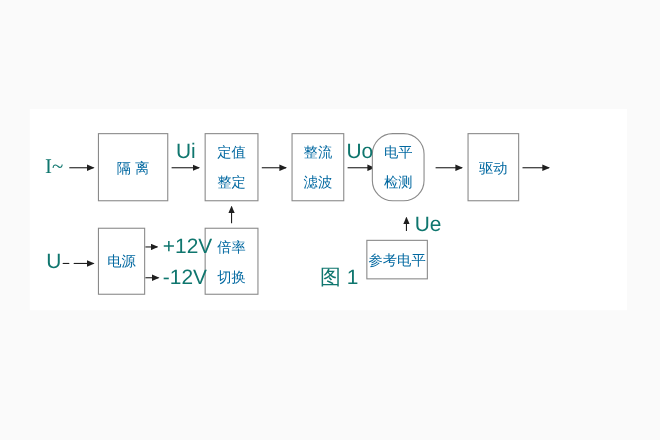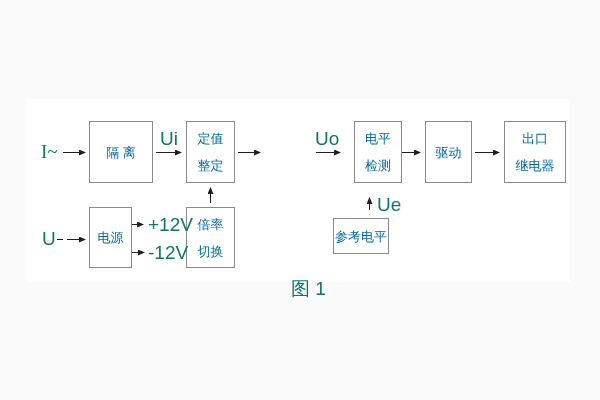--- a/index.html
+++ b/index.html
@@ -81,34 +81,34 @@
 
   <div class="box" style="left:89px; top:121px; width:64px; height:62px;">
     <span>隔 离</span>
   </div>
 
   <div class="box" style="left:186px; top:121px; width:49px; height:62px;">
     <span>定值</span>
     <span>整定</span>
   </div>
 
+  <div class="box" style="left:265px; top:121px; width:48px; height:62px;">
+    <span>整流</span>
+    <span>滤波</span>
+  </div>
 
-  <div class="box" style="left:354px; top:121px; width:48px; height:62px;">
+  <div class="box" style="left:338px; top:121px; width:48px; height:62px;border-radius:19px;">
     <span>电平</span>
     <span>检测</span>
   </div>
 
   <div class="box oneline" style="left:425px; top:121px; width:47px; height:62px;">
     <span>驱动</span>
   </div>
 
-  <div class="box" style="left:504px; top:121px; width:62px; height:62px;">
-    <span>出口</span>
-    <span>继电器</span>
-  </div>
 
   <div class="box oneline" style="left:89px; top:207px; width:43px; height:61px;align-items:center;">
     <span>电源</span>
   </div>
 
   <div class="box" style="left:186px; top:207px; width:49px; height:61px;">
     <span>倍率</span>
     <span>切换</span>
   </div>
 
@@ -116,15 +116,15 @@
     <span>参考电平</span>
   </div>
 
   <div class="lbl serif" style="left:41px; top:145px;">I~</div>
   <div class="lbl" style="left:42px; top:232px;">U</div>
   <div class="lbl ctr" style="left:157px; top:132px; width:24px;">Ui</div>
   <div class="lbl ctr" style="left:315px; top:132px; width:24px;">Uo</div>
   <div class="lbl" style="left:377px; top:198px;">Ue</div>
   <div class="lbl" style="left:148px; top:218px;">+12V</div>
   <div class="lbl" style="left:148px; top:246px;">-12V</div>
-  <div class="lbl" style="left:291px; top:246px;margin-top:36px;">图 1</div>
+  <div class="lbl" style="left:291px; top:246px;">图 1</div>
 
 </div>
 
 </body></html>

